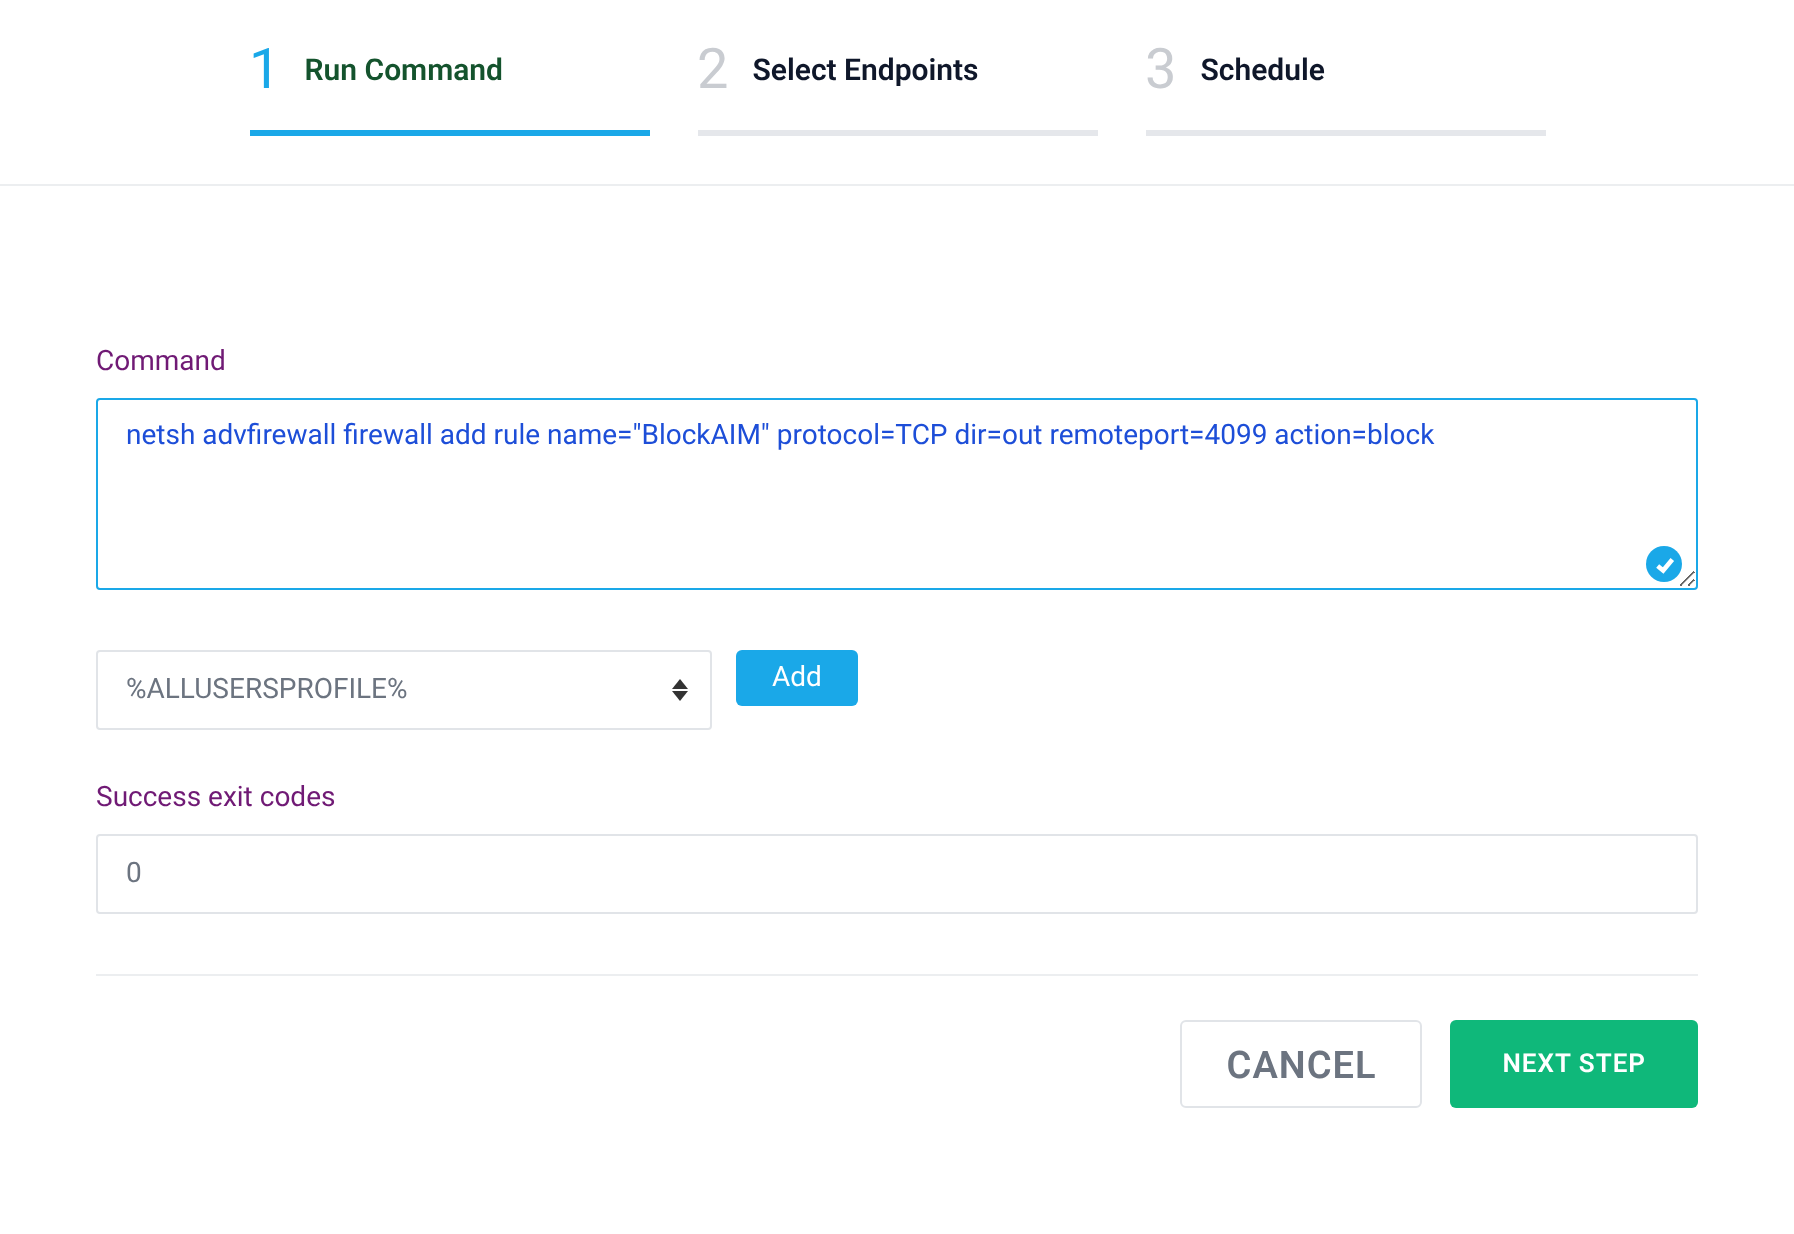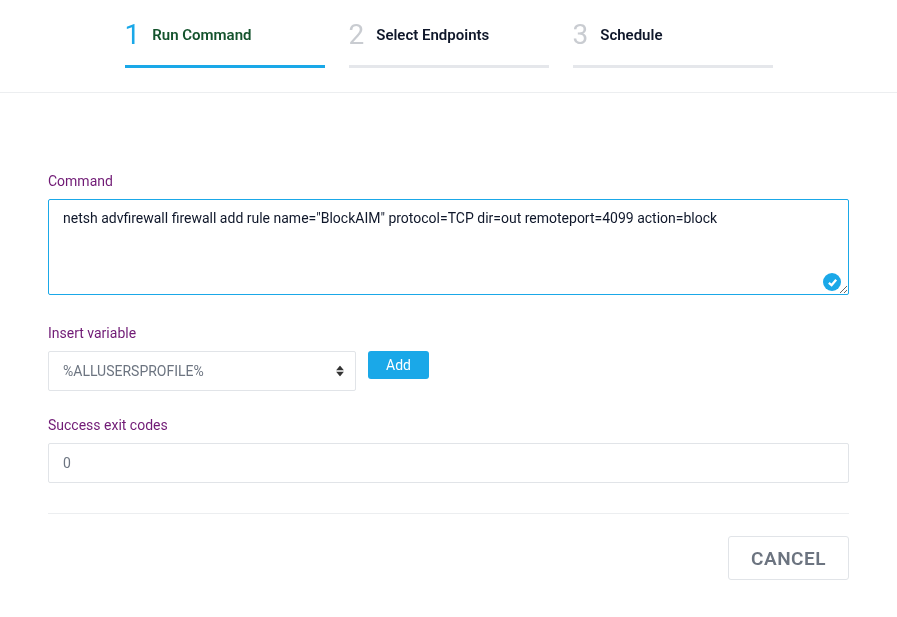--- a/index.html
+++ b/index.html
@@ -69,21 +69,21 @@
       position: relative;
     }
     .command-textarea {
       width: 100%;
       height: 96px;
       border: 1px solid #1aa8e8;
       border-radius: 2px;
       padding: 10px 14px;
       font-family: inherit;
       font-size: 14px;
-      color: #0f172a;
+      color: #1d4ed8;
       resize: both;
       outline: none;
     }
     .check-badge {
       position: absolute;
       right: 8px;
       bottom: 8px;
       width: 18px;
       height: 18px;
       border-radius: 50%;
@@ -225,21 +225,20 @@
       <textarea class="command-textarea" style="">netsh advfirewall firewall add rule name="BlockAIM" protocol=TCP dir=out remoteport=4099 action=block</textarea>
       <span class="check-badge">
         <svg viewBox="0 0 12 12">
             <polyline points="2,6.5 5,9 10,3"></polyline>
           </svg>
       </span>
     </div>
   </div>
 
   <div class="form-group">
-    <label class="form-label">Insert variable</label>
     <div class="variable-row">
       <div class="select-wrapper">
         <select class="variable-select">
           <option>%ALLUSERSPROFILE%</option>
         </select>
         <span class="select-arrows">
           <svg viewBox="0 0 8 5">
               <polygon points="4,0 8,5 0,5"></polygon>
             </svg>
           <svg viewBox="0 0 8 5">
@@ -255,13 +254,14 @@
     <label class="form-label">Success exit codes</label>
     <input type="text" class="exit-codes-input" value="0" style="">
   </div>
 
 </div>
 
 <div class="footer-divider"></div>
 
 <div class="footer-buttons">
   <button class="cancel-button">CANCEL</button>
+  <button class="next-button">NEXT STEP</button>
 </div>
 
 </body></html>

